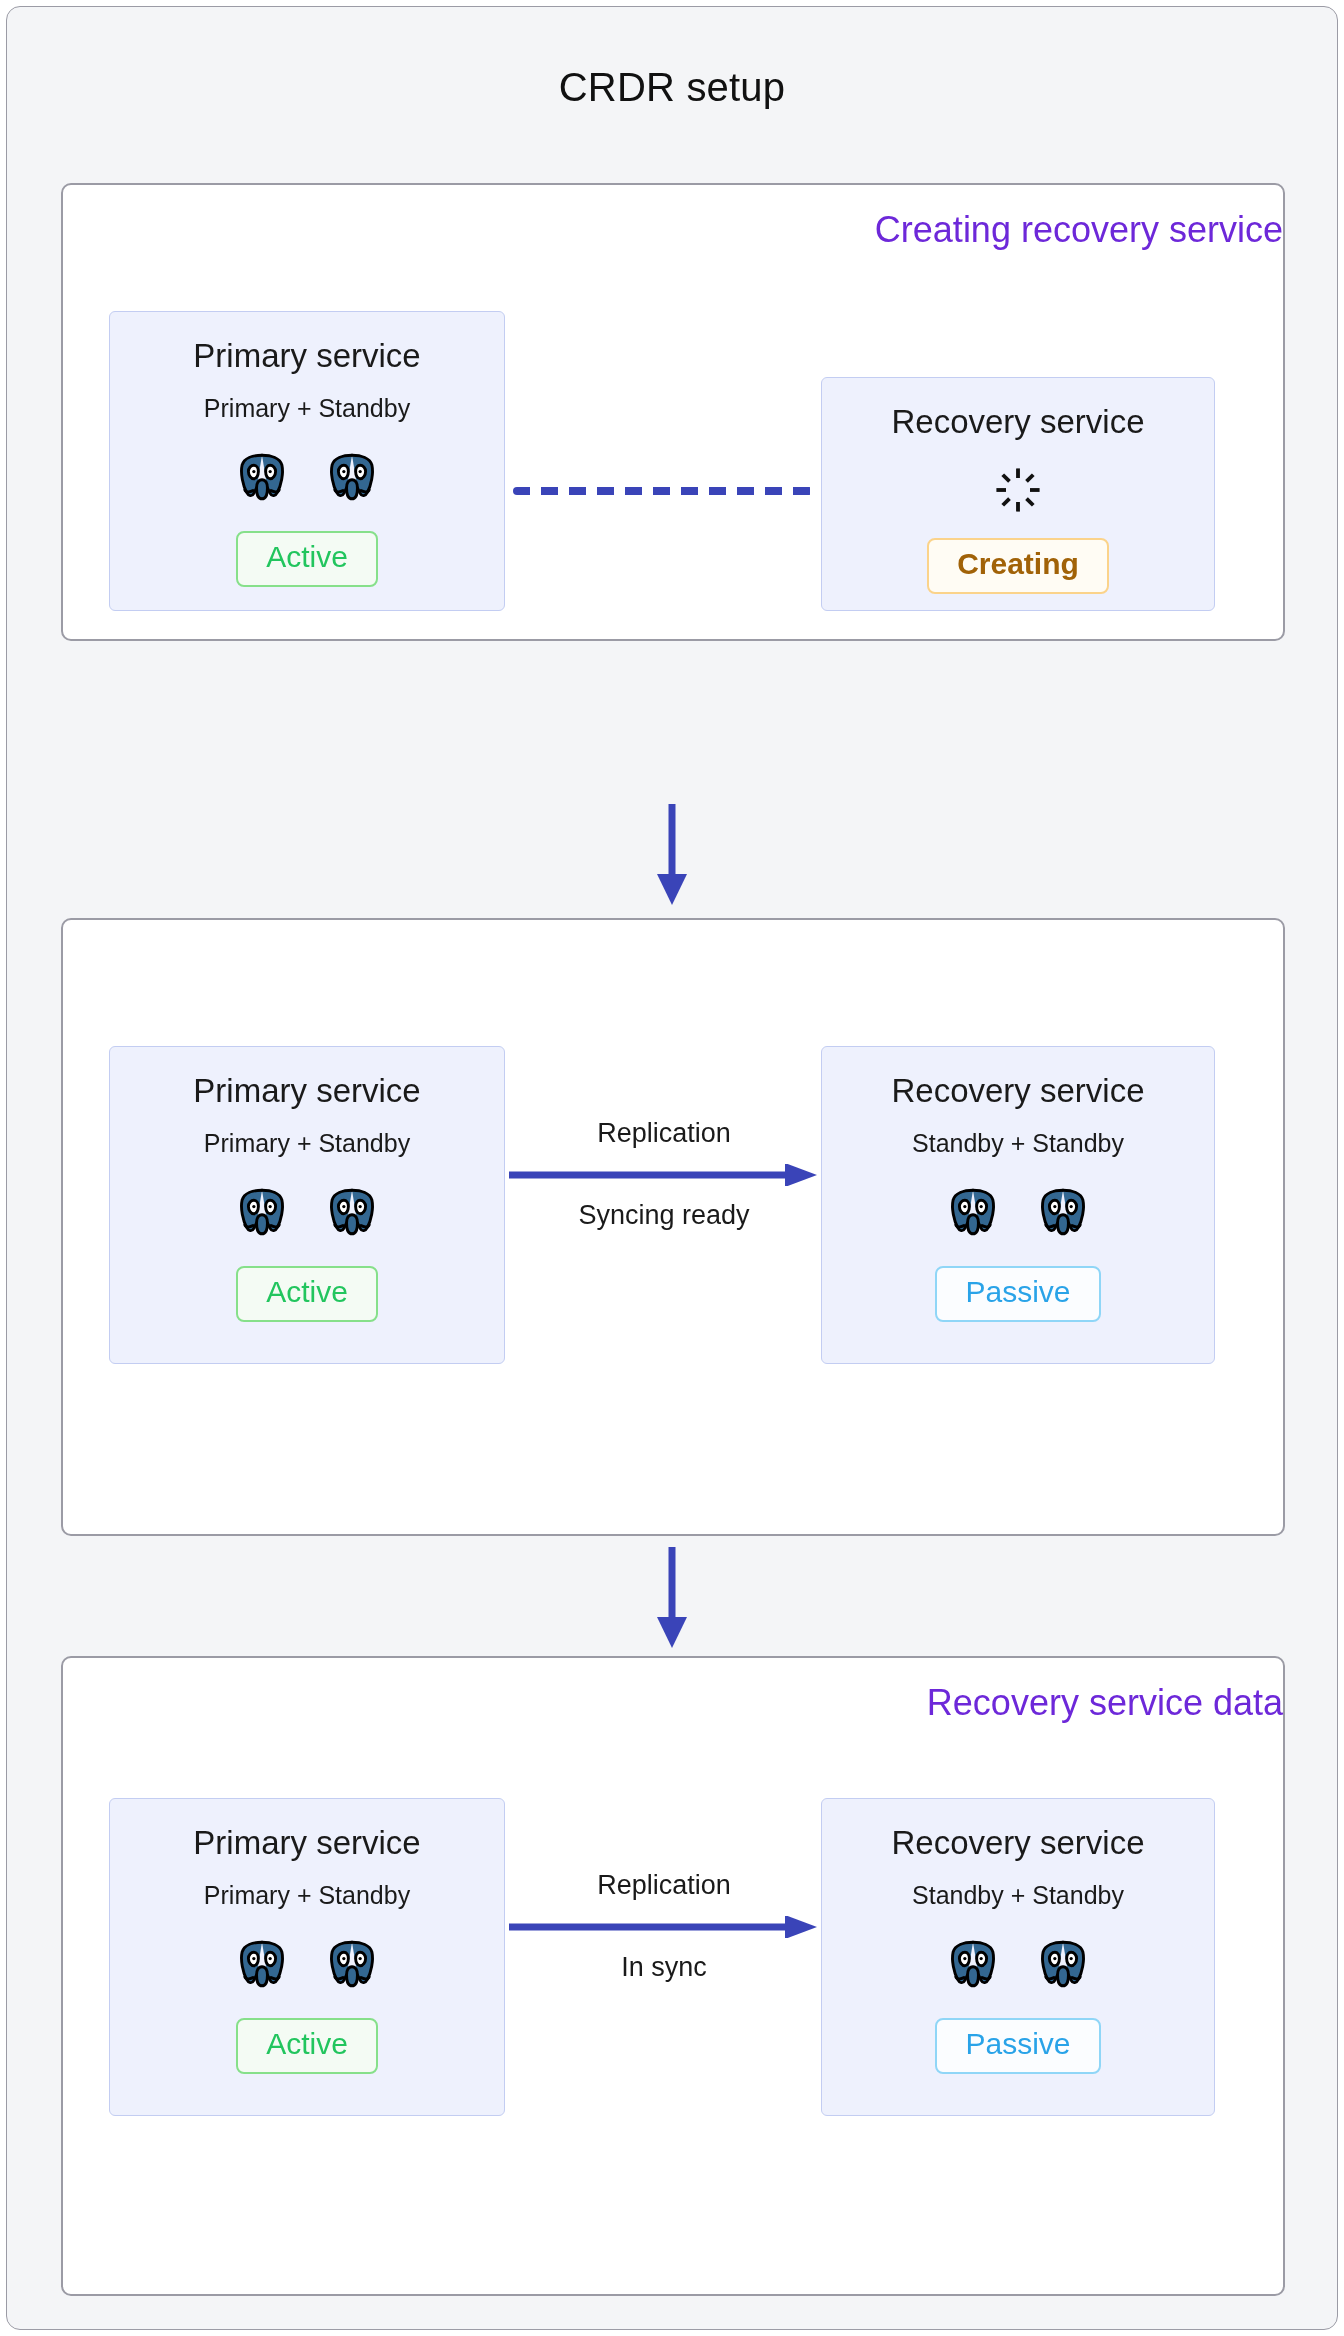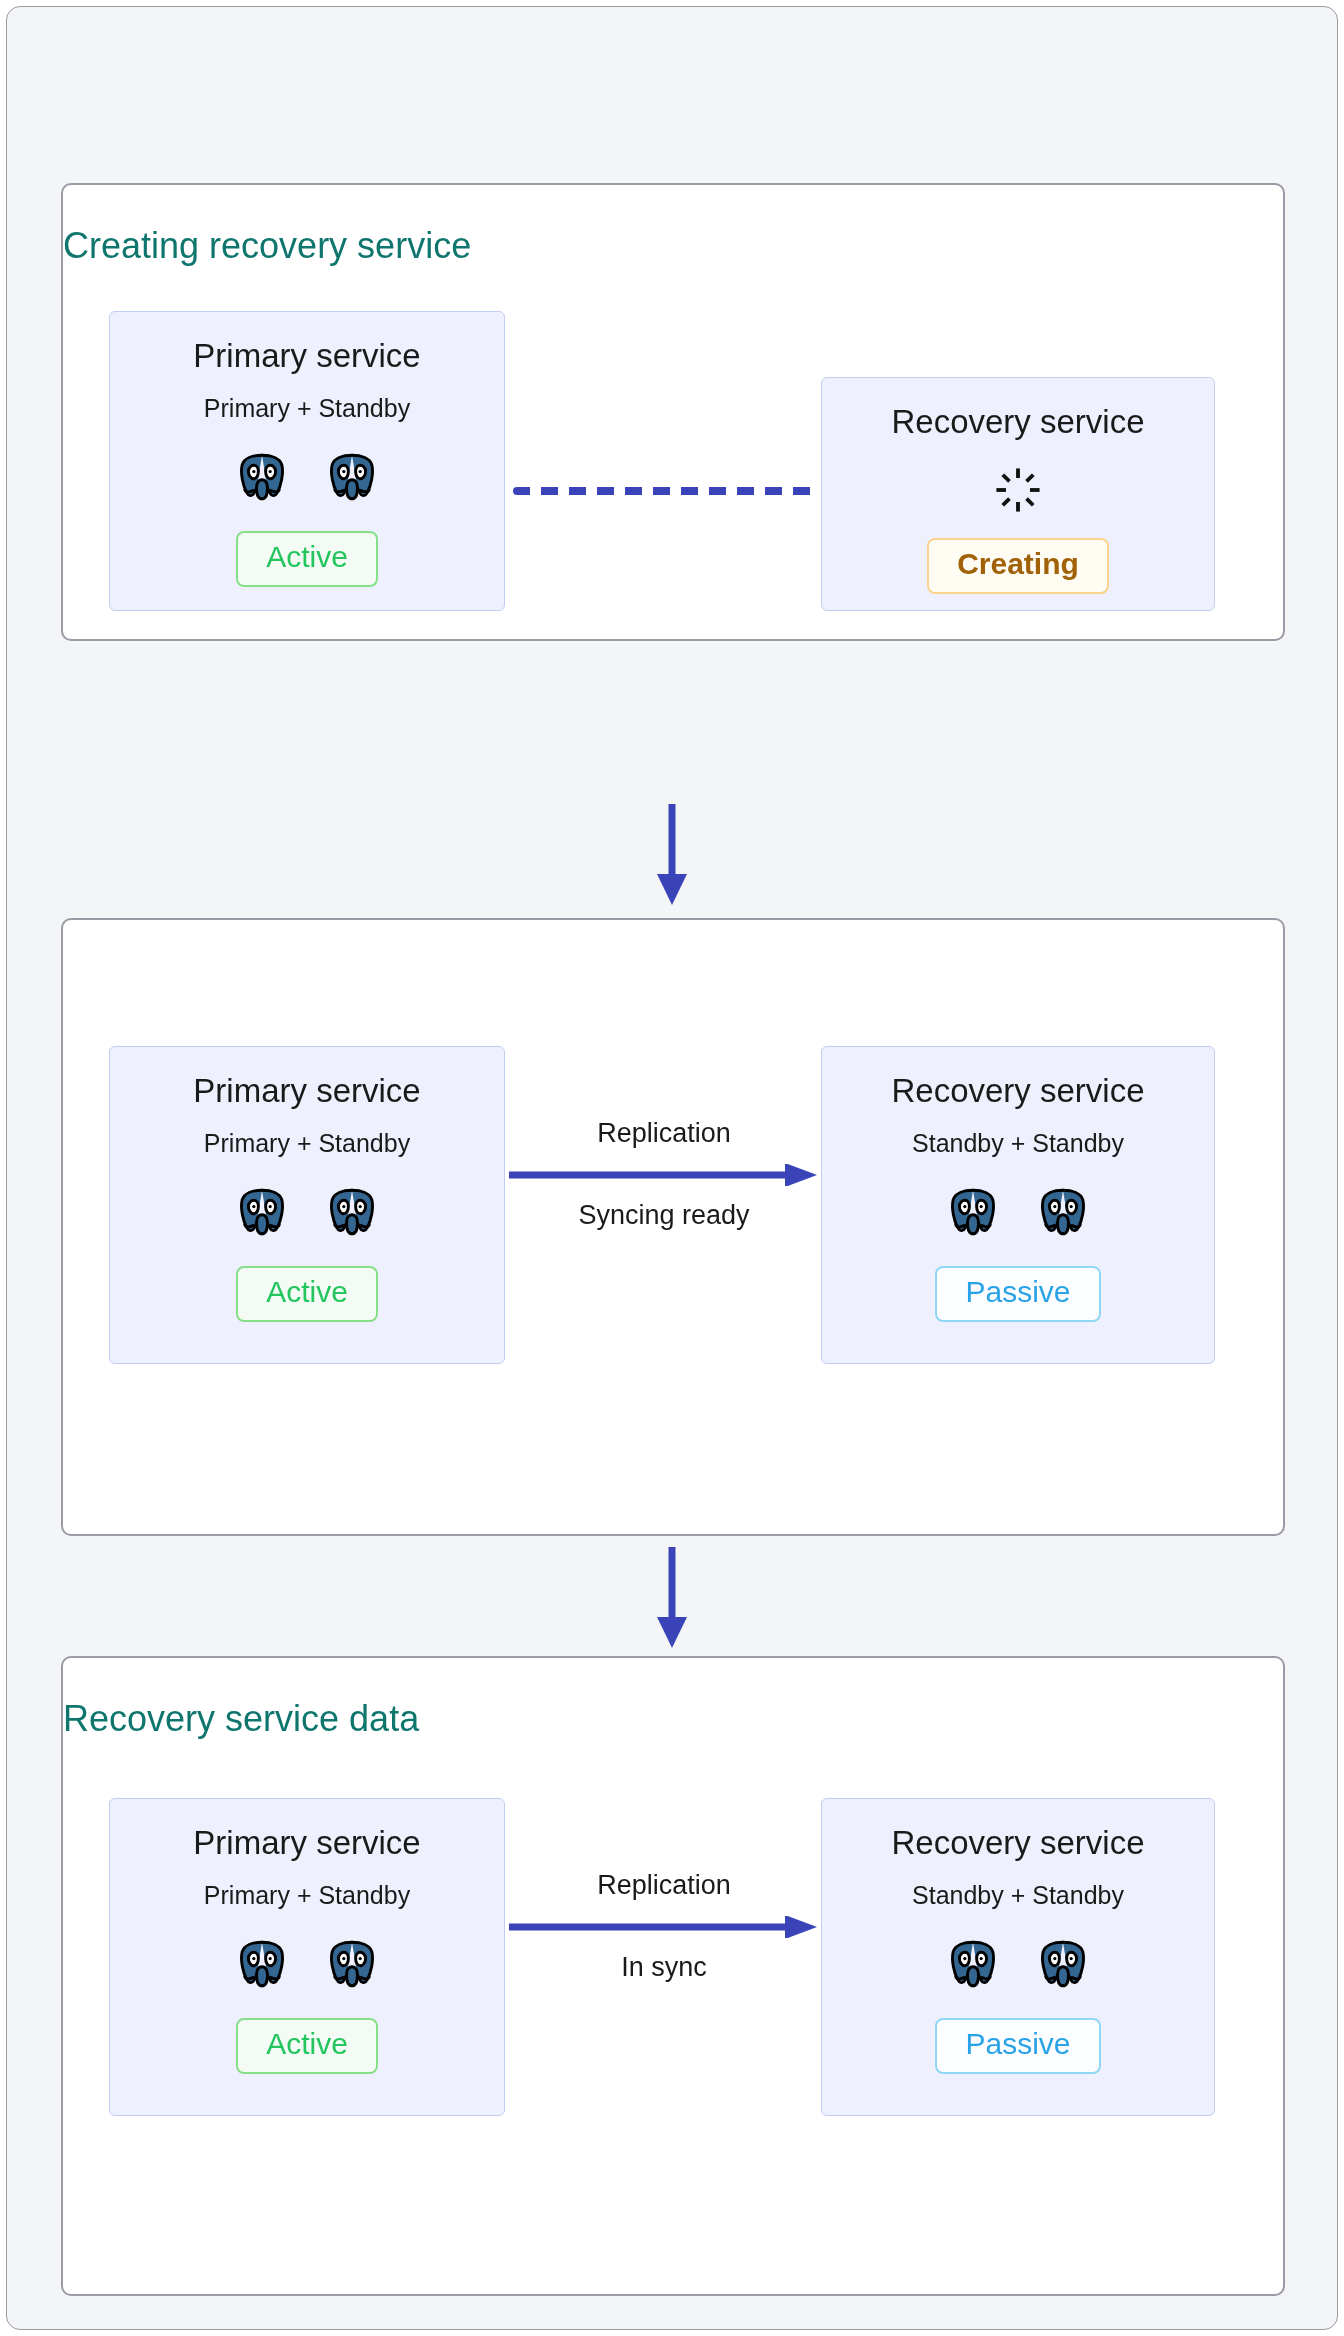--- a/index.html
+++ b/index.html
@@ -44,25 +44,25 @@
     border: 2px solid #9b9ba5;
     border-radius: 10px;
   }
   .stage-1 { top: 176px;  height: 458px; }
   .stage-2 { top: 911px;  height: 618px; }
   .stage-3 { top: 1649px; height: 640px; }
 
   .stage-title {
     position: absolute;
     left: 0;
-    top: 40px;
+    top: 24px;
     width: 100%;
-    text-align: left;
+    text-align: right;
     font-size: 36px;
-    color: #0f766e;
+    color: #6d28d9;
   }
 
   
   .svc-card {
     position: absolute;
     background: #eef1fd;
     border: 1px solid #c3cdf2;
     border-radius: 6px;
     display: flex;
     flex-direction: column;
@@ -158,20 +158,21 @@
     justify-content: center;
   }
   .step-arrow-1 { top: 797px; }
   .step-arrow-2 { top: 1540px; }
 </style>
 </head>
 <body>
 
 <div class="page-frame">
 
+  <div class="diagram-title">CRDR setup</div>
 
   <div class="stage stage-1">
     <div class="stage-title">Creating recovery service</div>
 
     <div class="svc-card card-primary-1">
       <div class="svc-name">Primary service</div>
       <div class="svc-topology">Primary + Standby</div>
       <div class="node-row">
         <svg class="pg-icon" viewBox="0 0 64 64">
           <g stroke="#000" stroke-width="3.2" fill="none" stroke-linejoin="round" stroke-linecap="round">

